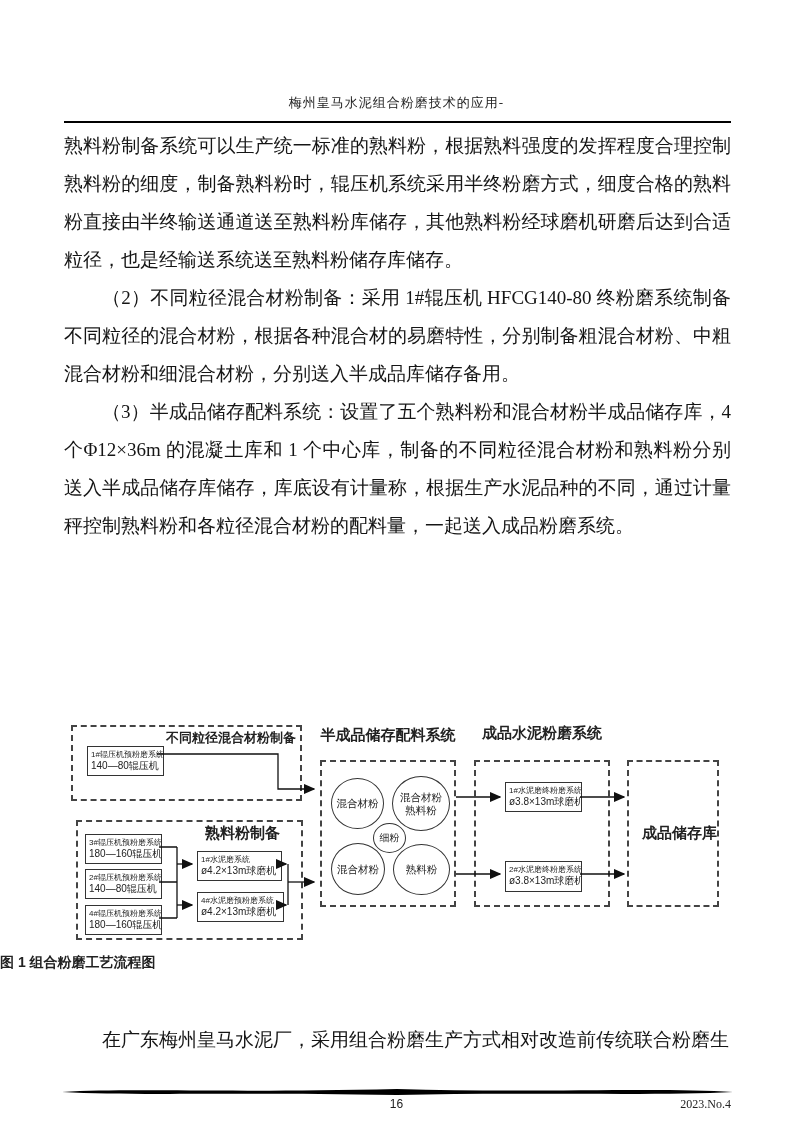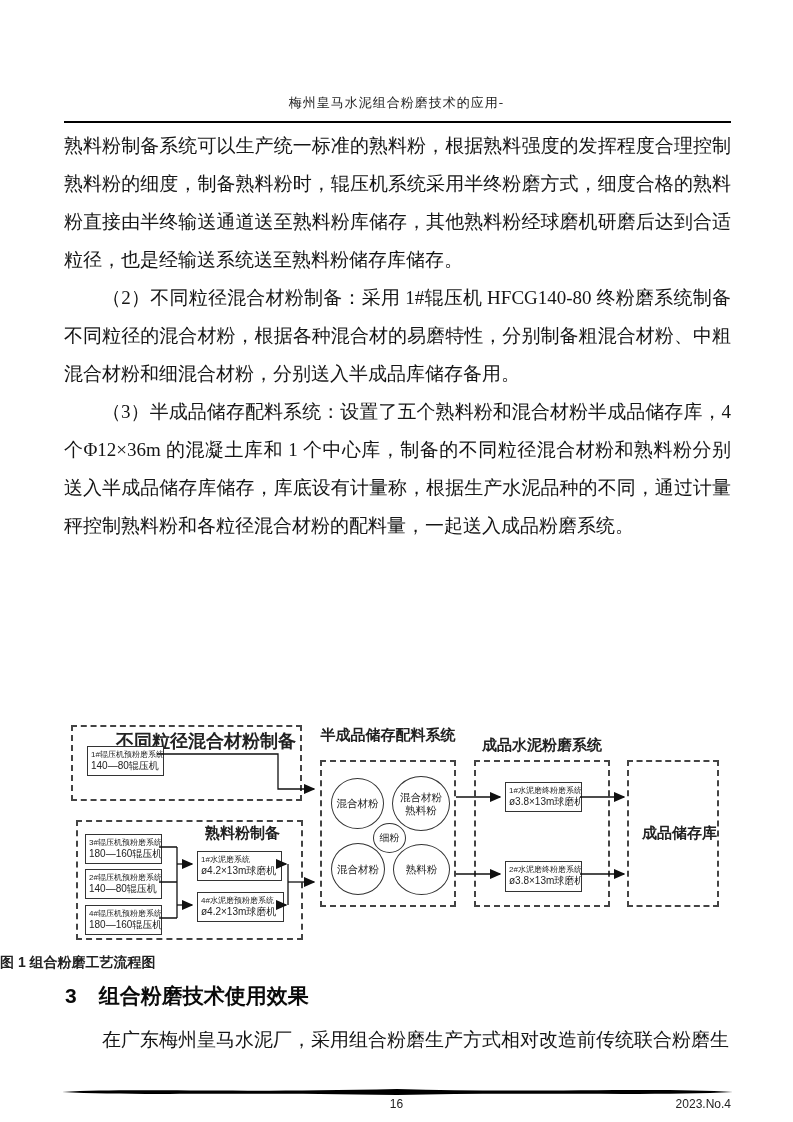--- a/index.html
+++ b/index.html
@@ -57,44 +57,44 @@
     position:absolute; top:983px; left:64px; width:667px;
     font-size:19px; line-height:38px; text-align:justify; text-indent:2em; color:#151515;
   }
   .footer-bar { position:absolute; top:1046px; left:62px; }
   .page-num {
     position:absolute; top:1059px; left:0; width:100%; text-align:center;
     font-size:12px; color:#222; font-family:"Liberation Sans","DejaVu Sans",sans-serif;
   }
   .issue {
     position:absolute; top:1059px; right:62px; font-size:12px; color:#222;
-    font-family:Liberation Sans, sans-serif;
+    font-family:Liberation Serif, serif;
   }
 </style>
 </head>
 <body>
 
 <div class="page">
 
   <div class="header-title">梅州皇马水泥组合粉磨技术的应用-</div>
   <div class="header-rule"></div>
 
   <div class="body-text">
     <p>熟料粉制备系统可以生产统一标准的熟料粉，根据熟料强度的发挥程度合理控制熟料粉的细度，制备熟料粉时，辊压机系统采用半终粉磨方式，细度合格的熟料粉直接由半终输送通道送至熟料粉库储存，其他熟料粉经球磨机研磨后达到合适粒径，也是经输送系统送至熟料粉储存库储存。</p>
     <p class="indent">（2）不同粒径混合材粉制备：采用 1#辊压机 HFCG140-80 终粉磨系统制备不同粒径的混合材粉，根据各种混合材的易磨特性，分别制备粗混合材粉、中粗混合材粉和细混合材粉，分别送入半成品库储存备用。</p>
     <p class="indent">（3）半成品储存配料系统：设置了五个熟料粉和混合材粉半成品储存库，4 个Φ12×36m 的混凝土库和 1 个中心库，制备的不同粒径混合材粉和熟料粉分别送入半成品储存库储存，库底设有计量称，根据生产水泥品种的不同，通过计量秤控制熟料粉和各粒径混合材粉的配料量，一起送入成品粉磨系统。</p>
   </div>
 
   <div class="diagram">
 
     <div class="g-title" style="left:255px; top:6px; width:136px; text-align:center; font-size:15px;">半成品储存配料系统</div>
-    <div class="g-title" style="left:409px; top:16px; width:136px; text-align:center; font-size:15px;">成品水泥粉磨系统</div>
+    <div class="g-title" style="left:409px; top:4px; width:136px; text-align:center; font-size:15px;">成品水泥粉磨系统</div>
 
     <div class="dgroup" style="left:6px; top:5px; width:231px; height:76px;">
-      <div class="g-title" style="right:4px; top:2px; font-size:18px;">不同粒径混合材粉制备</div>
+      <div class="g-title" style="right:4px; top:2px; font-size:13px;">不同粒径混合材粉制备</div>
       <div class="sbox" style="left:14px; top:19px; width:77px; height:30px;">
         <span class="t1">1#辊压机预粉磨系统</span>
         <span class="t2">140—80辊压机</span>
       </div>
     </div>
 
     <div class="dgroup" style="left:11px; top:100px; width:227px; height:120px;">
       <div class="g-title" style="left:127px; top:2px; font-size:15px;">熟料粉制备</div>
       <div class="sbox" style="left:7px; top:12px; width:77px; height:30px;">
         <span class="t1">3#辊压机预粉磨系统</span>
@@ -162,23 +162,20 @@
         <path d="M391,77 H435" marker-end="url(#arr)"></path>
         <path d="M515,77 H559" marker-end="url(#arr)"></path>
         <path d="M391,154 H435" marker-end="url(#arr)"></path>
         <path d="M515,154 H559" marker-end="url(#arr)"></path>
       </g>
     </svg>
   </div>
 
   <div class="fig-caption">图 1  组合粉磨工艺流程图</div>
 
-  <div class="section-heading">
-    <span class="num">3</span><span>组合粉磨技术使用效果</span>
-  </div>
 
   <div class="body2">在广东梅州皇马水泥厂，采用组合粉磨生产方式相对改造前传统联合粉磨生</div>
 
   <div class="footer-bar">
     <svg width="671" height="12">
       <path d="M0,6 C70,2 160,7 335,3 C470,7 600,1 671,6 C600,10 470,6 335,9 C160,6 70,10 0,6 Z" fill="#000"></path>
     </svg>
   </div>
 
   <div class="page-num">16</div>

